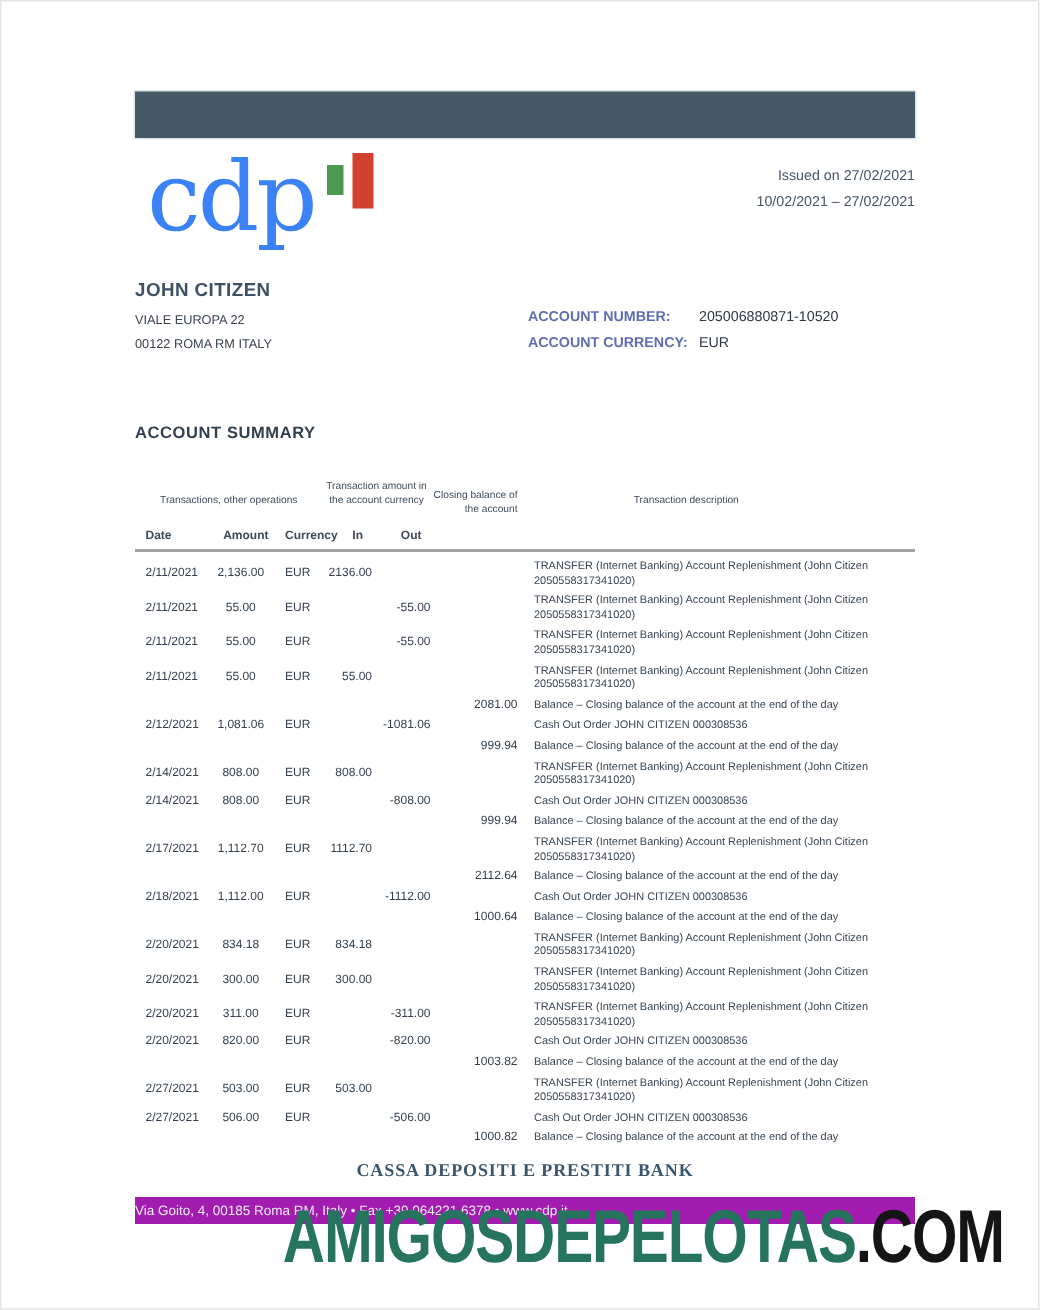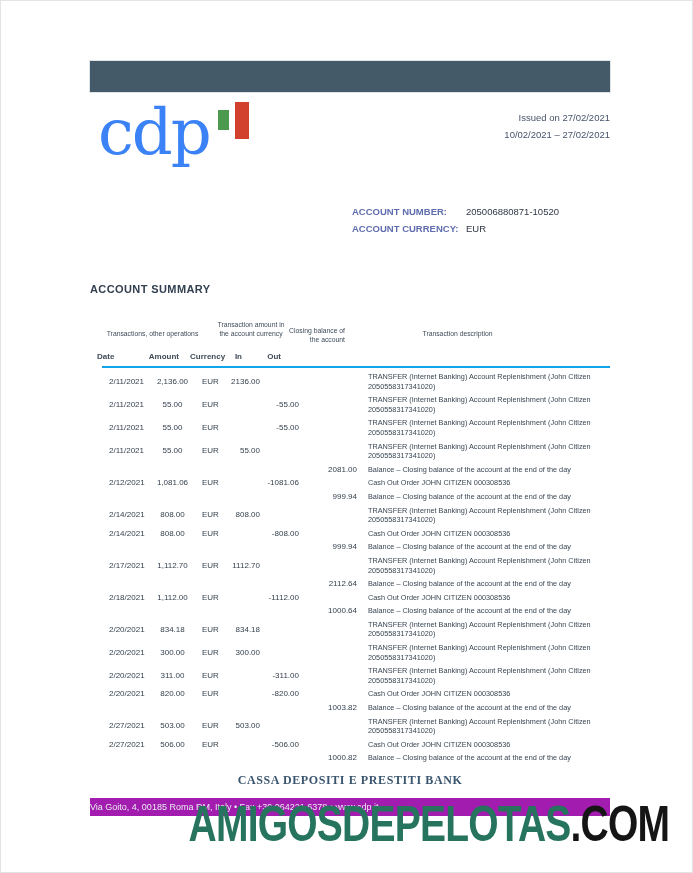--- a/index.html
+++ b/index.html
@@ -67,21 +67,21 @@
   .gh-trans { grid-column: 1 / 4; text-align: center; padding-bottom: 6px; }
   .gh-amt { grid-column: 4 / 6; text-align: center; padding-bottom: 6px; }
   .gh-bal { grid-column: 6 / 7; text-align: right; }
   .gh-desc { grid-column: 7 / 8; text-align: center; padding-right: 40px; padding-bottom: 6px; }
   .thead-cols { font-size: 8px; font-weight: bold; color: #3e4a57; padding: 8px 0 5px 0; }
   .thead-cols .c-date { padding-left: 7px; }
   .thead-cols .c-amount { text-align: right; padding-right: 2px; }
   .thead-cols .c-currency { padding-left: 9px; }
   .thead-cols .c-in { text-align: right; padding-right: 6px; }
   .thead-cols .c-out { text-align: right; padding-right: 6px; }
-  .tbody { border-top: 2px solid #0ea5e9; padding-top: 2px; margin-left: 12px; }
+  .tbody { border-top: 2px solid #a3a3a3; padding-top: 2px; }
   .trow { padding: 2px 0; align-items: center; }
   .tcell { font-size: 8px; color: #333f4c; line-height: 9.6px; }
   .c-date { padding-left: 7px; }
   .c-amount { text-align: center; }
   .c-currency { padding-left: 9px; }
   .c-in { text-align: right; }
   .c-out { text-align: right; }
   .c-balance { text-align: right; }
   .c-desc { padding-left: 11px; font-size: 7.3px; color: #394653; }
 
@@ -123,20 +123,25 @@
       <span class="logo-bar-green"></span>
       <span class="logo-bar-red"></span>
     </span>
   </div>
 
   <div class="issued">
     <div>Issued on 27/02/2021</div>
     <div>10/02/2021 – 27/02/2021</div>
   </div>
 
+  <div class="holder">
+    <div class="holder-name">JOHN CITIZEN</div>
+    <div class="holder-addr">VIALE EUROPA 22</div>
+    <div class="holder-addr">00122 ROMA RM ITALY</div>
+  </div>
 
   <div class="acct">
     <div class="acct-row">
       <span class="acct-label">ACCOUNT NUMBER:</span>
       <span class="acct-value">205006880871-10520</span>
     </div>
     <div class="acct-row">
       <span class="acct-label">ACCOUNT CURRENCY:</span>
       <span class="acct-value">EUR</span>
     </div>

